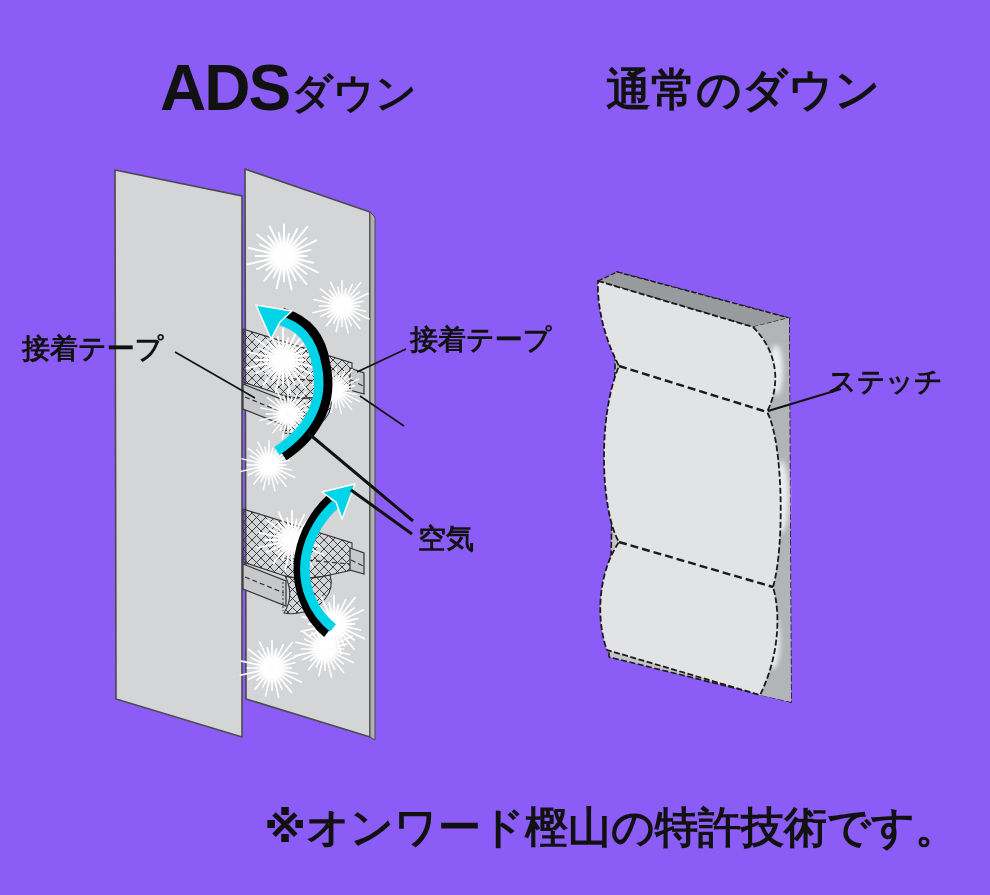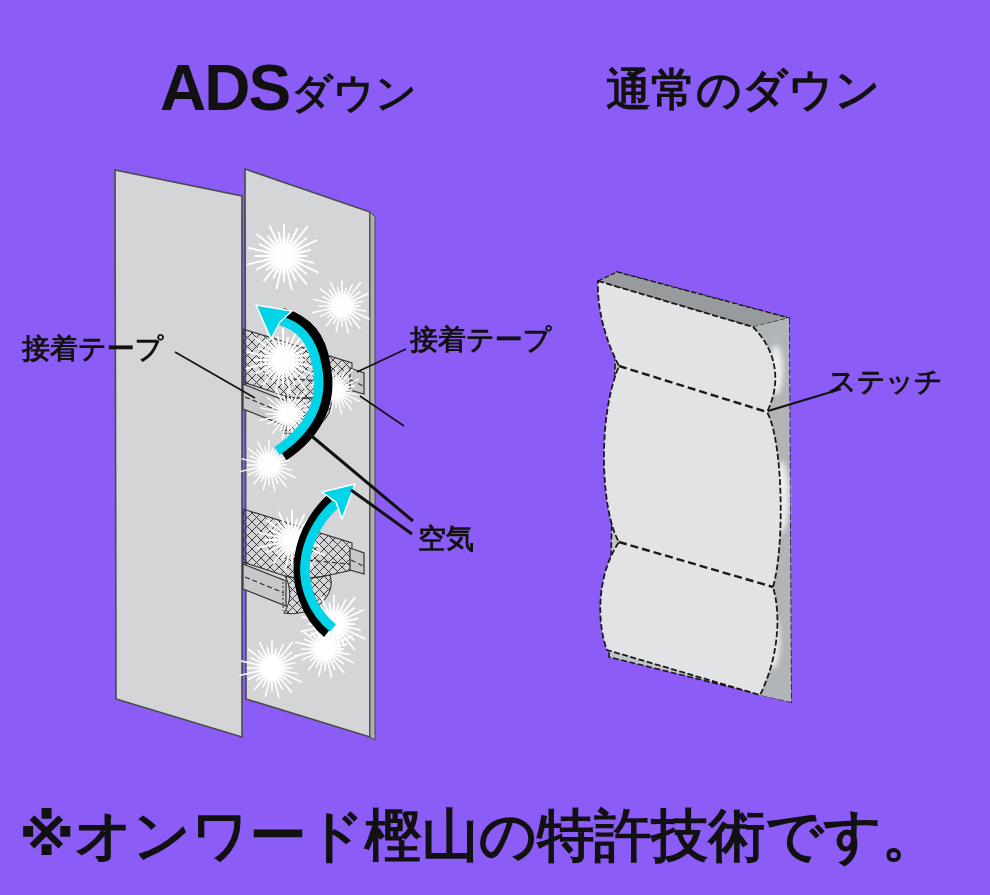--- a/index.html
+++ b/index.html
@@ -12,21 +12,21 @@
   .title-left{left:160px;top:56px;display:flex;align-items:flex-end;}
   .title-left .latin{font-size:64px;font-weight:800;letter-spacing:-2px;line-height:1;}
   .title-left .jp{font-size:41px;font-weight:600;margin-left:2px;margin-bottom:3px;margin-top:13px;}
   .title-right{left:606px;top:64px;font-size:45px;font-weight:600;}
   .lbl{font-size:28px;font-weight:700;}
   .lbl-tape-left{left:22px;top:333px;}
   .lbl-tape-right{left:410px;top:324px;}
   .lbl-mesh{left:410px;top:407px;}
   .lbl-air{left:418px;top:523px;}
   .lbl-stitch{left:828px;top:366px;}
-  .footnote{left:0;top:803px;width:958px;text-align:center;font-size:57px;font-weight:700;}
+  .footnote{left:0;top:803px;width:958px;text-align:right;font-size:43px;font-weight:700;}
 
   
   .panel{fill:var(--fabric);stroke:var(--fabric-edge);stroke-width:1.6;}
   .panel-side{fill:#aeb0b2;stroke:var(--fabric-edge);stroke-width:1;}
   .tape{fill:var(--tape);stroke:#333;stroke-width:1.2;}
   .mesh{fill:url(#meshPat);stroke:#333;stroke-width:1.1;}
   .dash{stroke:#333;stroke-width:1.2;fill:none;stroke-dasharray:5 3;}
   .dot{stroke:#333;stroke-width:1;fill:none;stroke-dasharray:2 2;}
   .leader{stroke:#111;stroke-width:1.6;fill:none;}
   .leader-thick{stroke:#111;stroke-width:3;fill:none;}

